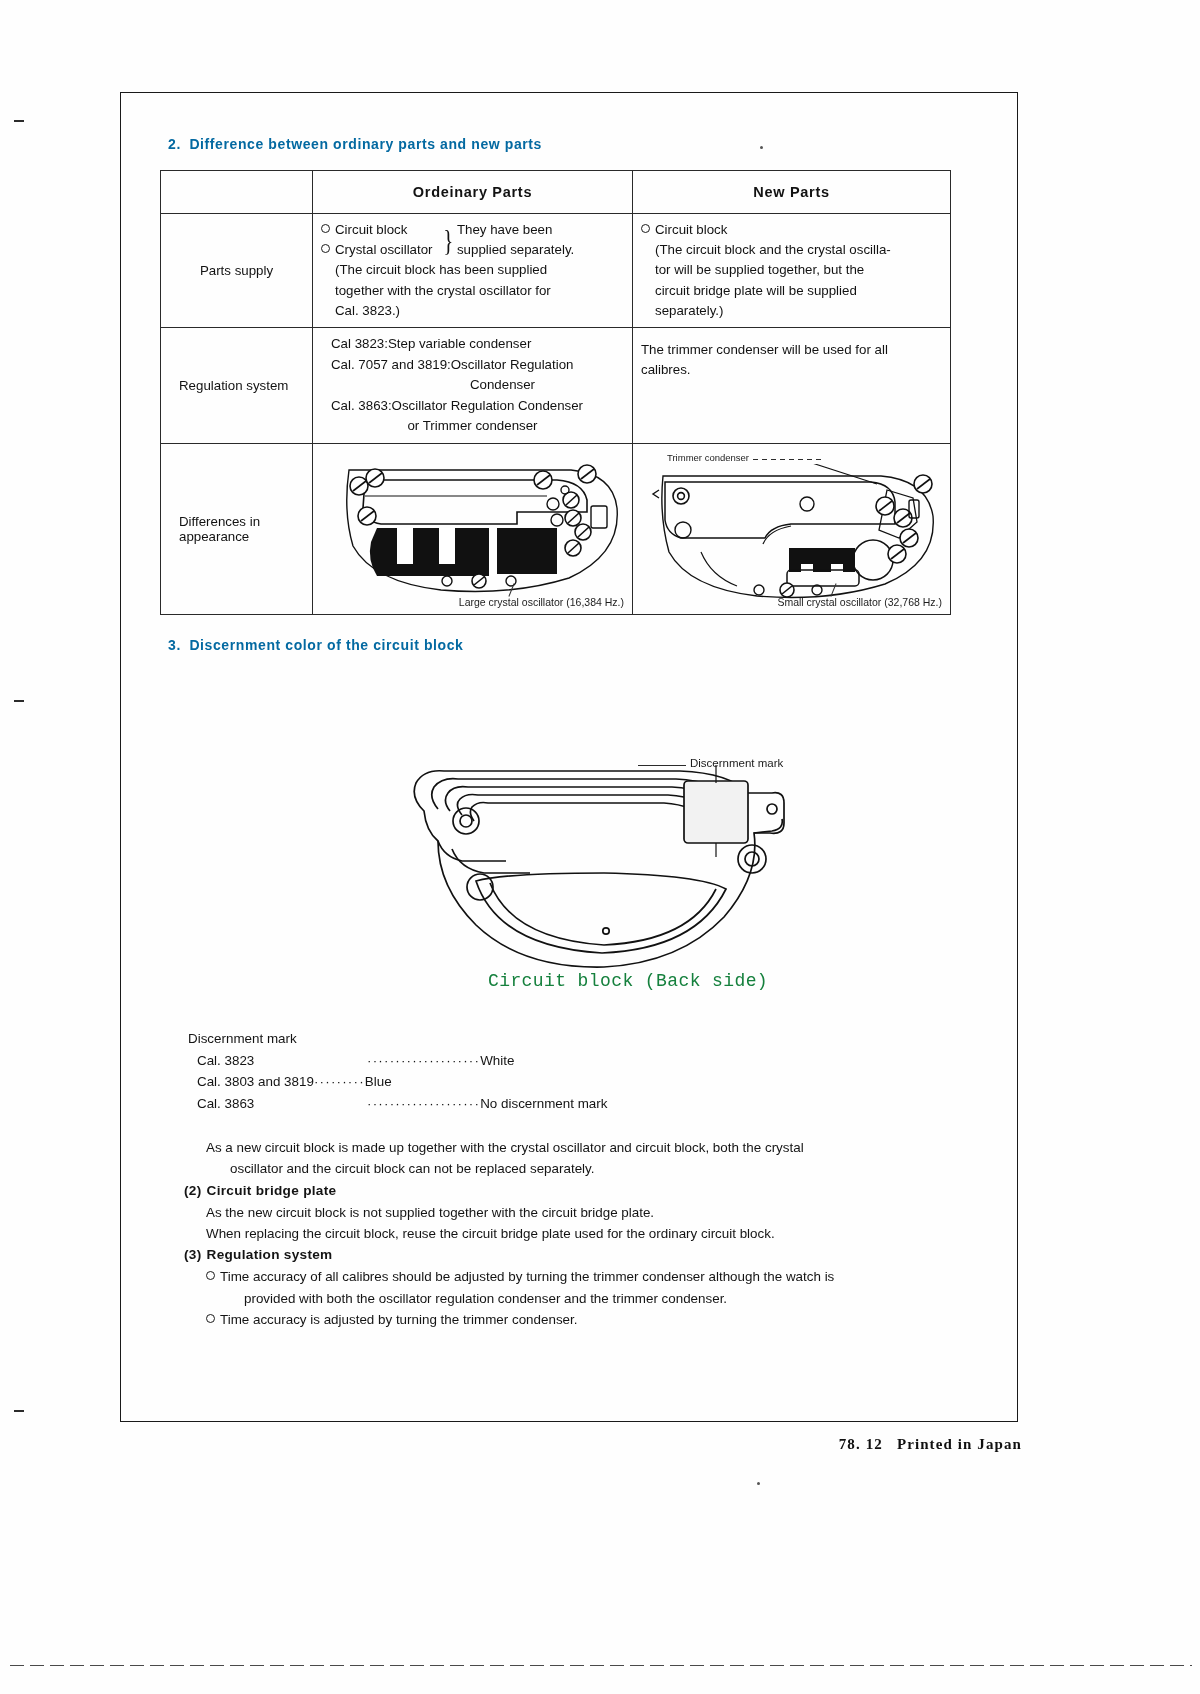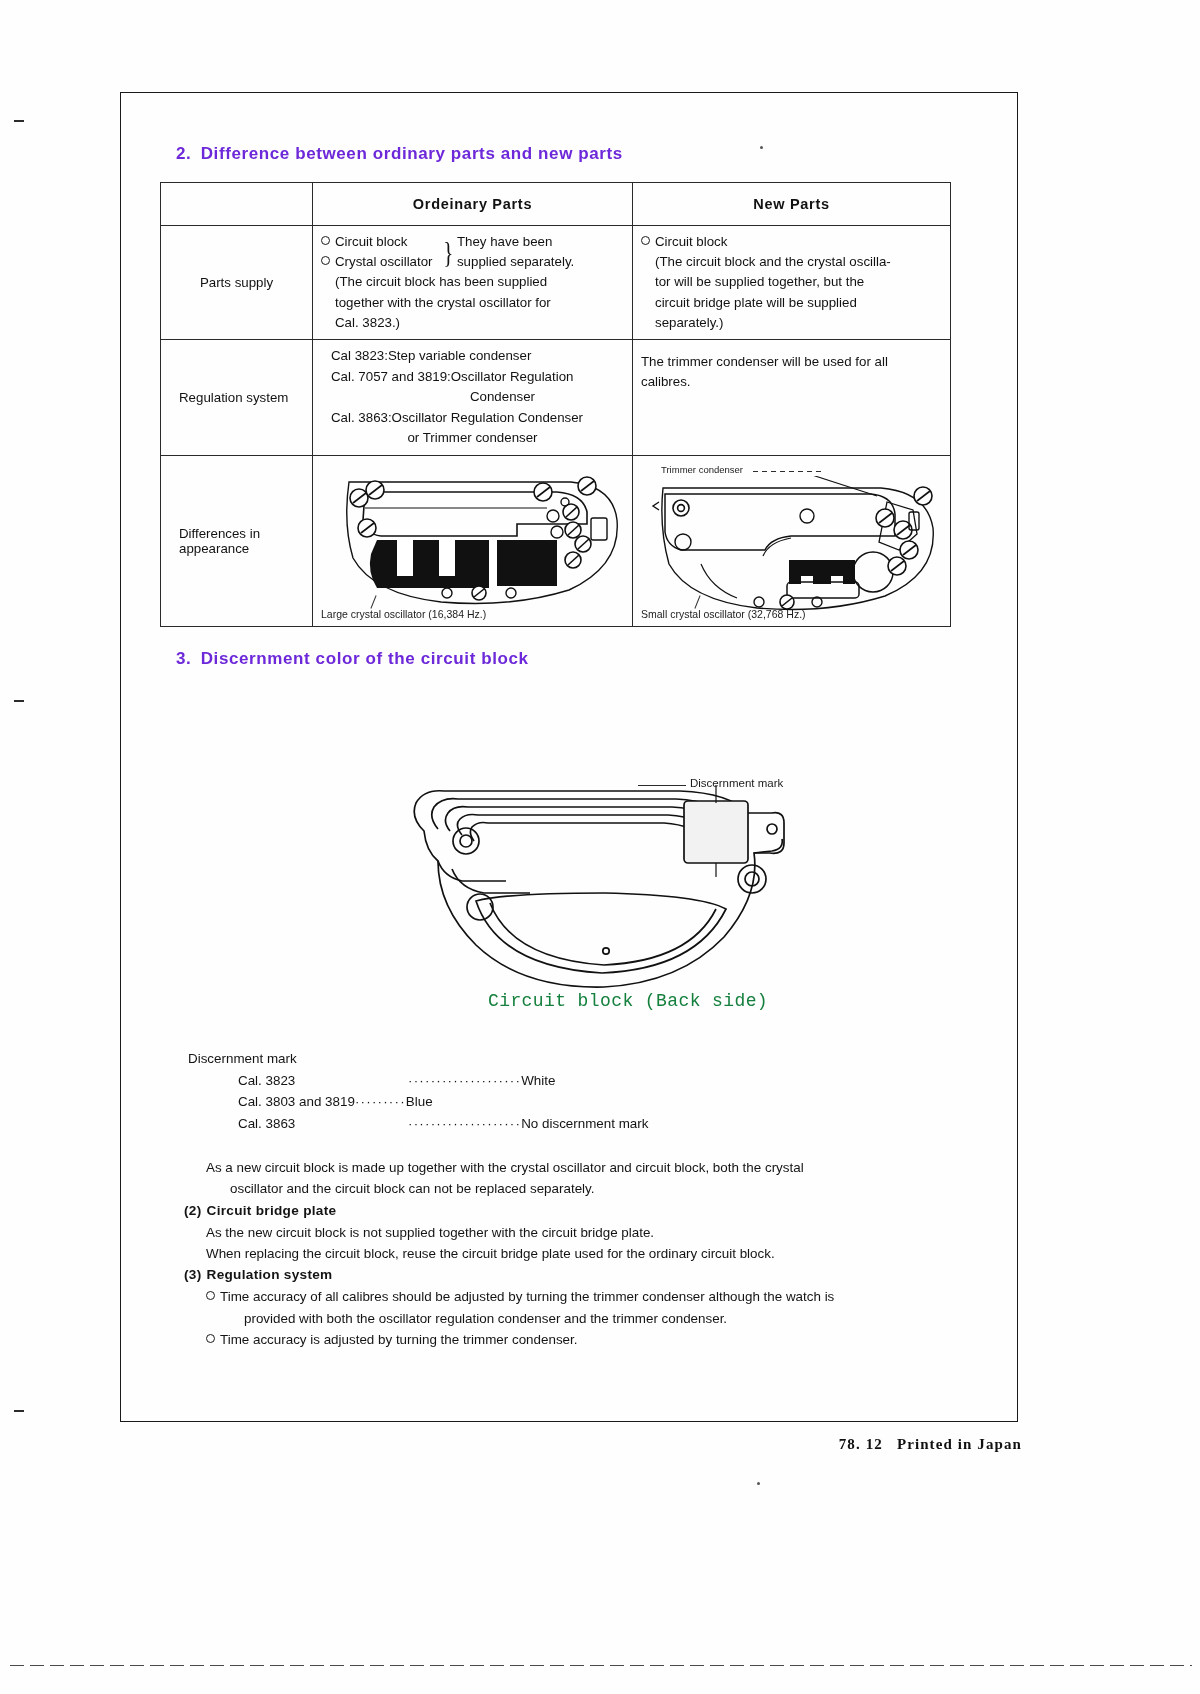--- a/index.html
+++ b/index.html
@@ -48,24 +48,24 @@
 
   .content {
     position: absolute;
     left: 160px; top: 128px;
     width: 830px;
   }
 
   
   .sec-heading {
     font-weight: bold;
-    font-size: 17px;
+    font-size: 14px;
     letter-spacing: 0.6px;
-    margin: 16px;
-    color: #6d28d9;
+    margin: 8px;
+    color: #0369a1;
   }
   .sec-heading .num { margin-right: 4px; }
 
   
   .cmp-table {
     margin-top: 18px;
     width: 790px;
     border-collapse: collapse;
     table-layout: fixed;
     font-size: 13.3px;
@@ -127,21 +127,21 @@
   }
 
   .reg-list { text-align: left; line-height: 1.55; }
   .reg-center { text-align: center; }
 
   
   .diag-cell { padding: 4px 2px 6px 2px; vertical-align: top; }
   .diag-wrap { position: relative; width: 100%; height: 146px; }
   .diag-caption {
     font-size: 10.5px;
-    text-align: left;
+    text-align: right;
     color: #1c1c1c;
     margin-top: 0px;
   }
   .lead-slash {
     position: absolute;
     width: 1px; height: 14px;
     background: #333;
     transform: rotate(22deg);
   }
   .trimmer-label {
@@ -183,21 +183,21 @@
   }
 
   
   .disc-block {
     margin-top: 18px;
     font-size: 13.4px;
     line-height: 1.62;
     color: #141414;
   }
   .disc-title { margin-left: 28px; }
-  .disc-row { margin-left: 78px; white-space: nowrap; }
+  .disc-row { margin-left: 37px; white-space: nowrap; }
   .disc-cal { display: inline-block; }
   .dots { letter-spacing: 1.2px; }
 
   
   .sec4 { margin-top: 22px; font-size: 13.4px; line-height: 1.6; }
   .sub-heading {
     font-weight: bold;
     font-size: 13.6px;
     letter-spacing: 0.3px;
     margin-left: 24px;
@@ -371,21 +371,21 @@
             <div class="diag-caption">
               <span style="position:relative;">
                 <span class="lead-slash" style="left:52px; top:-13px;"></span>
                 <span>Large crystal oscillator (16,384 Hz.)</span>
               </span>
             </div>
           </td>
 
           <td class="diag-cell">
             <div class="diag-wrap">
-              <span class="trimmer-label" style="left:20px; top:2px;">Trimmer condenser</span>
+              <span class="trimmer-label" style="left:26px; top:2px;">Trimmer condenser</span>
               <span class="trimmer-dash" style="left:112px; top:9px; width:72px;"></span>
               <svg viewBox="0 0 320 146" width="320" height="146" style="position:absolute;left:0;top:14px;">
                 <g fill="none" stroke="#111" stroke-width="1.4">
                   <path d="M22,12 L240,12 Q286,16 292,52 Q296,98 244,120 Q186,138 116,132 Q48,124 28,88 Q18,52 22,12 Z"></path>
                   <path d="M24,18 L230,18 Q252,20 254,38 L254,60 L150,60 Q130,62 124,74 L40,74 Q26,70 24,56 Z" stroke-width="1.5"></path>
                   <path d="M246,26 L272,34 L276,58 L258,74 L238,66 Z" stroke-width="1.3"></path>
                   <path d="M150,62 Q128,66 122,80" stroke-width="1.2"></path>
                   <path d="M60,88 Q70,112 96,122" stroke-width="1.2"></path>
 
                   <path d="M168,-2 L236,20" stroke-width="1.1"></path>

